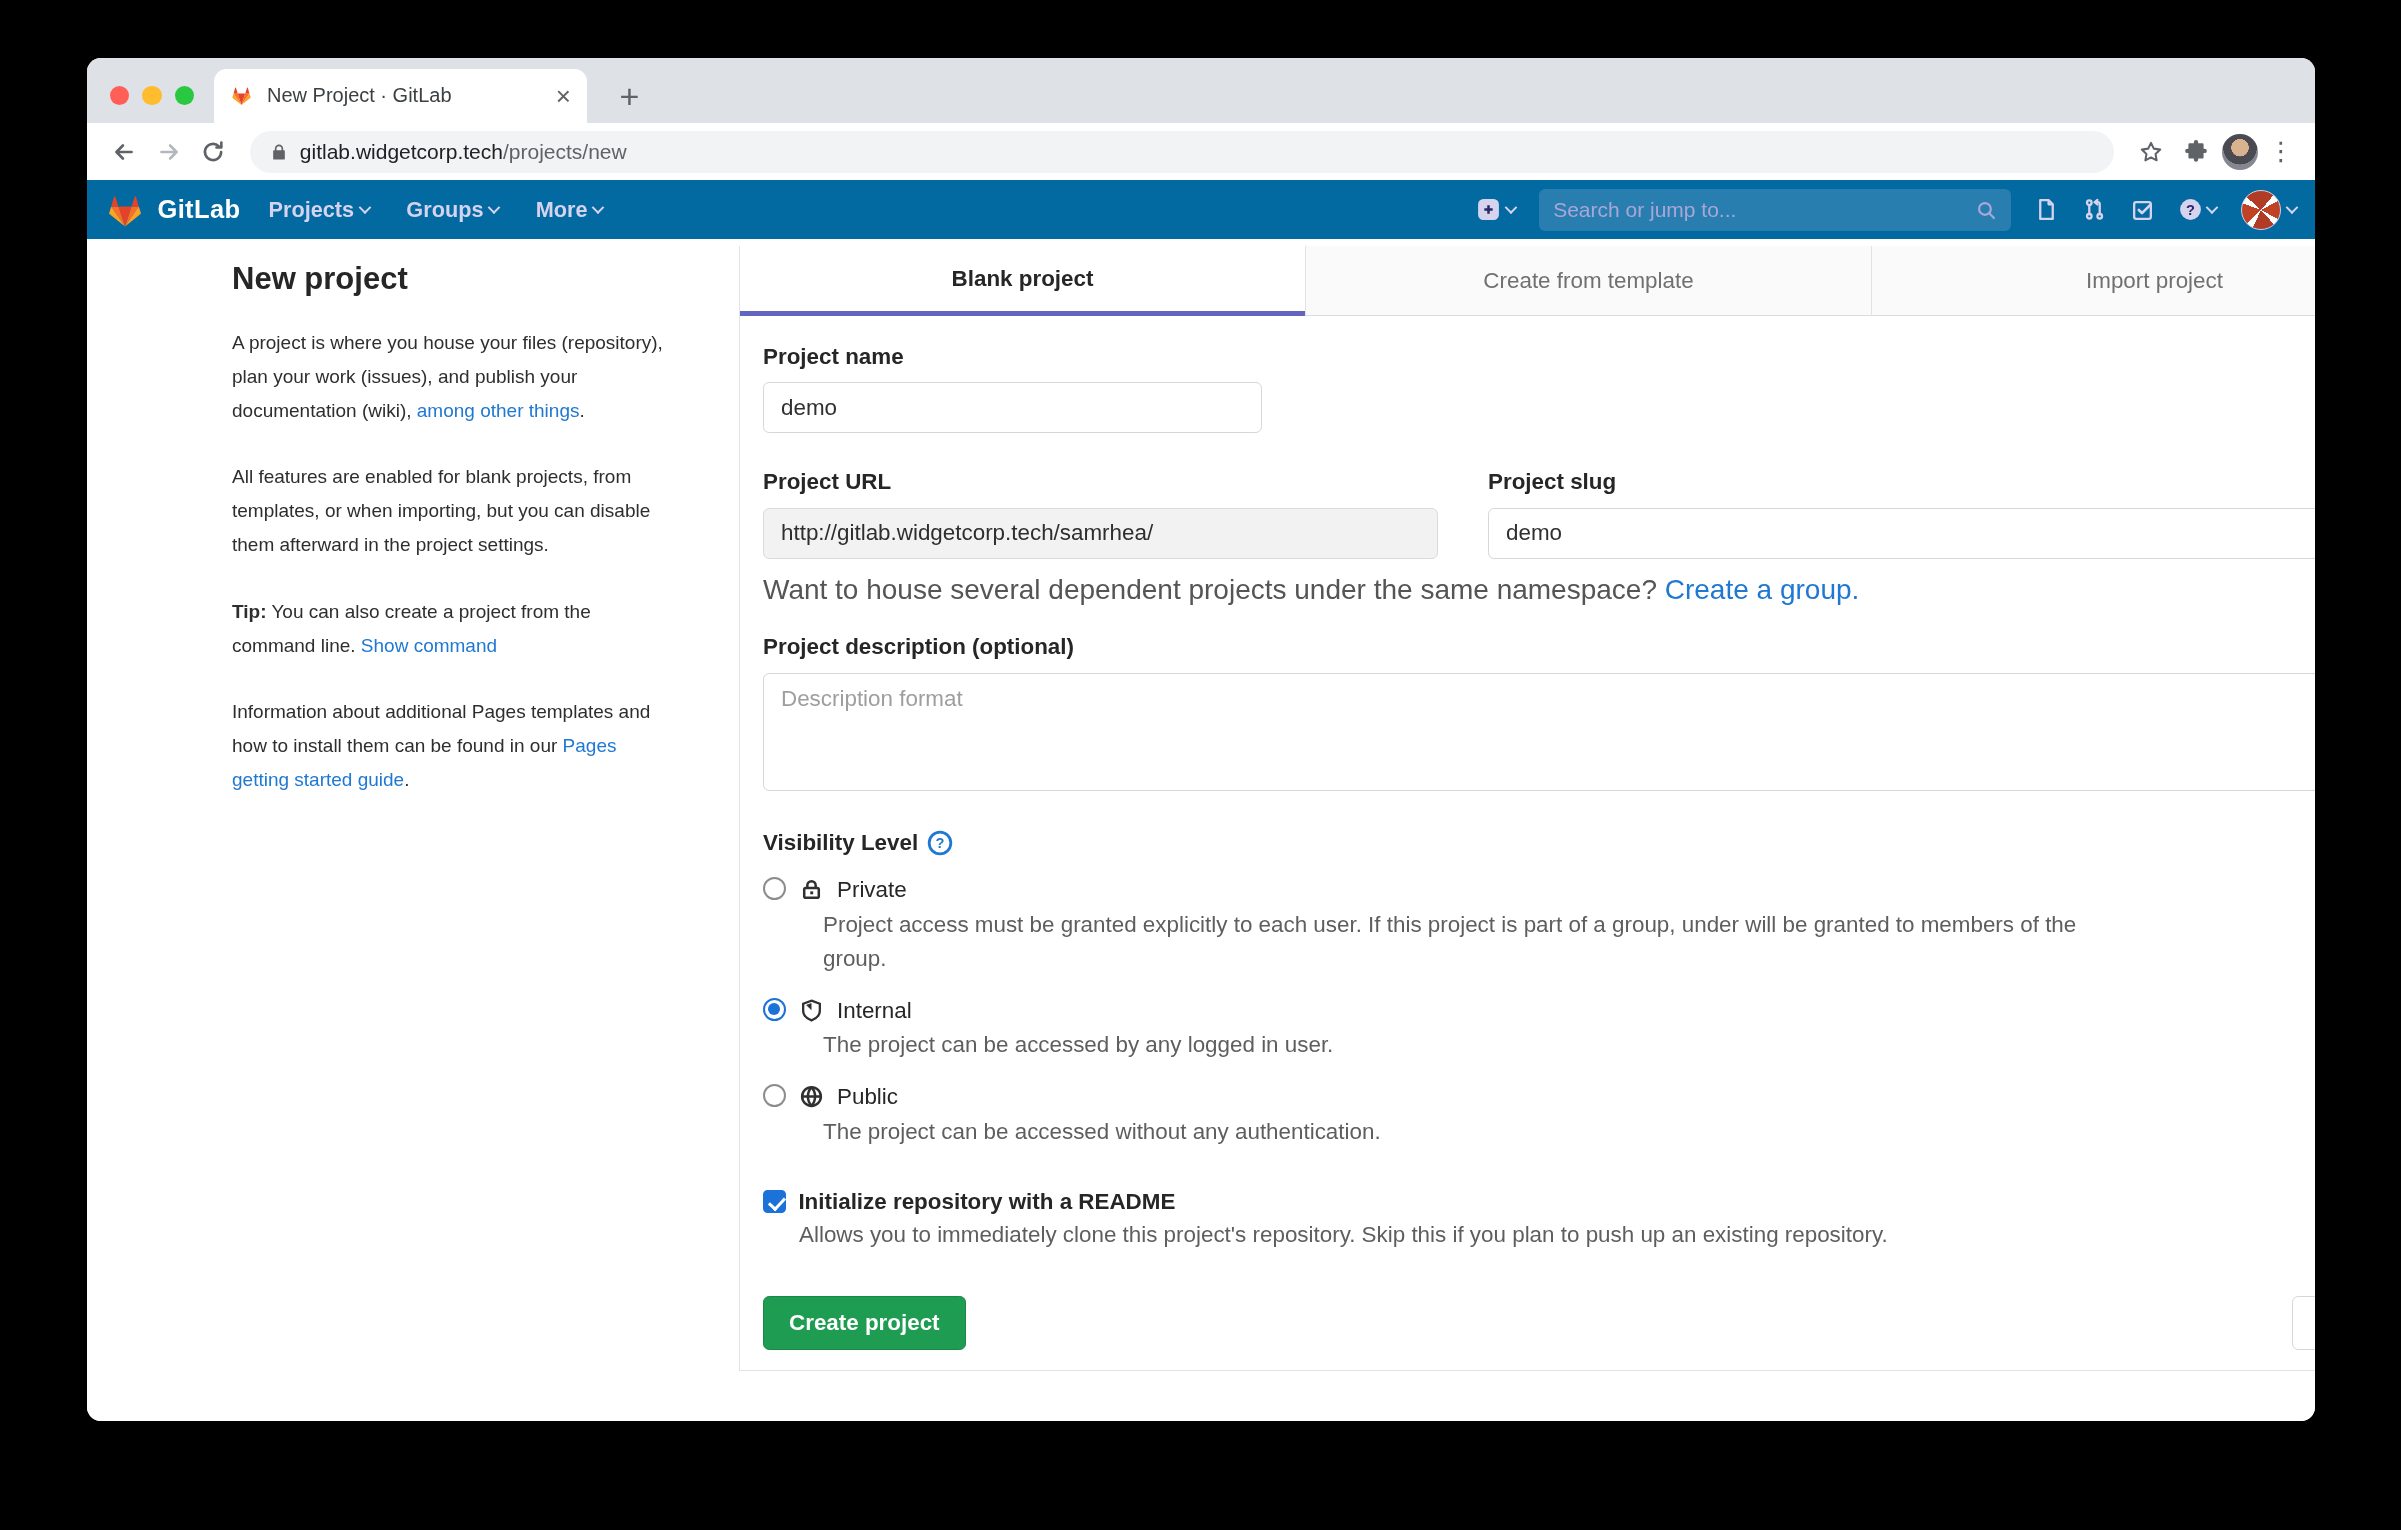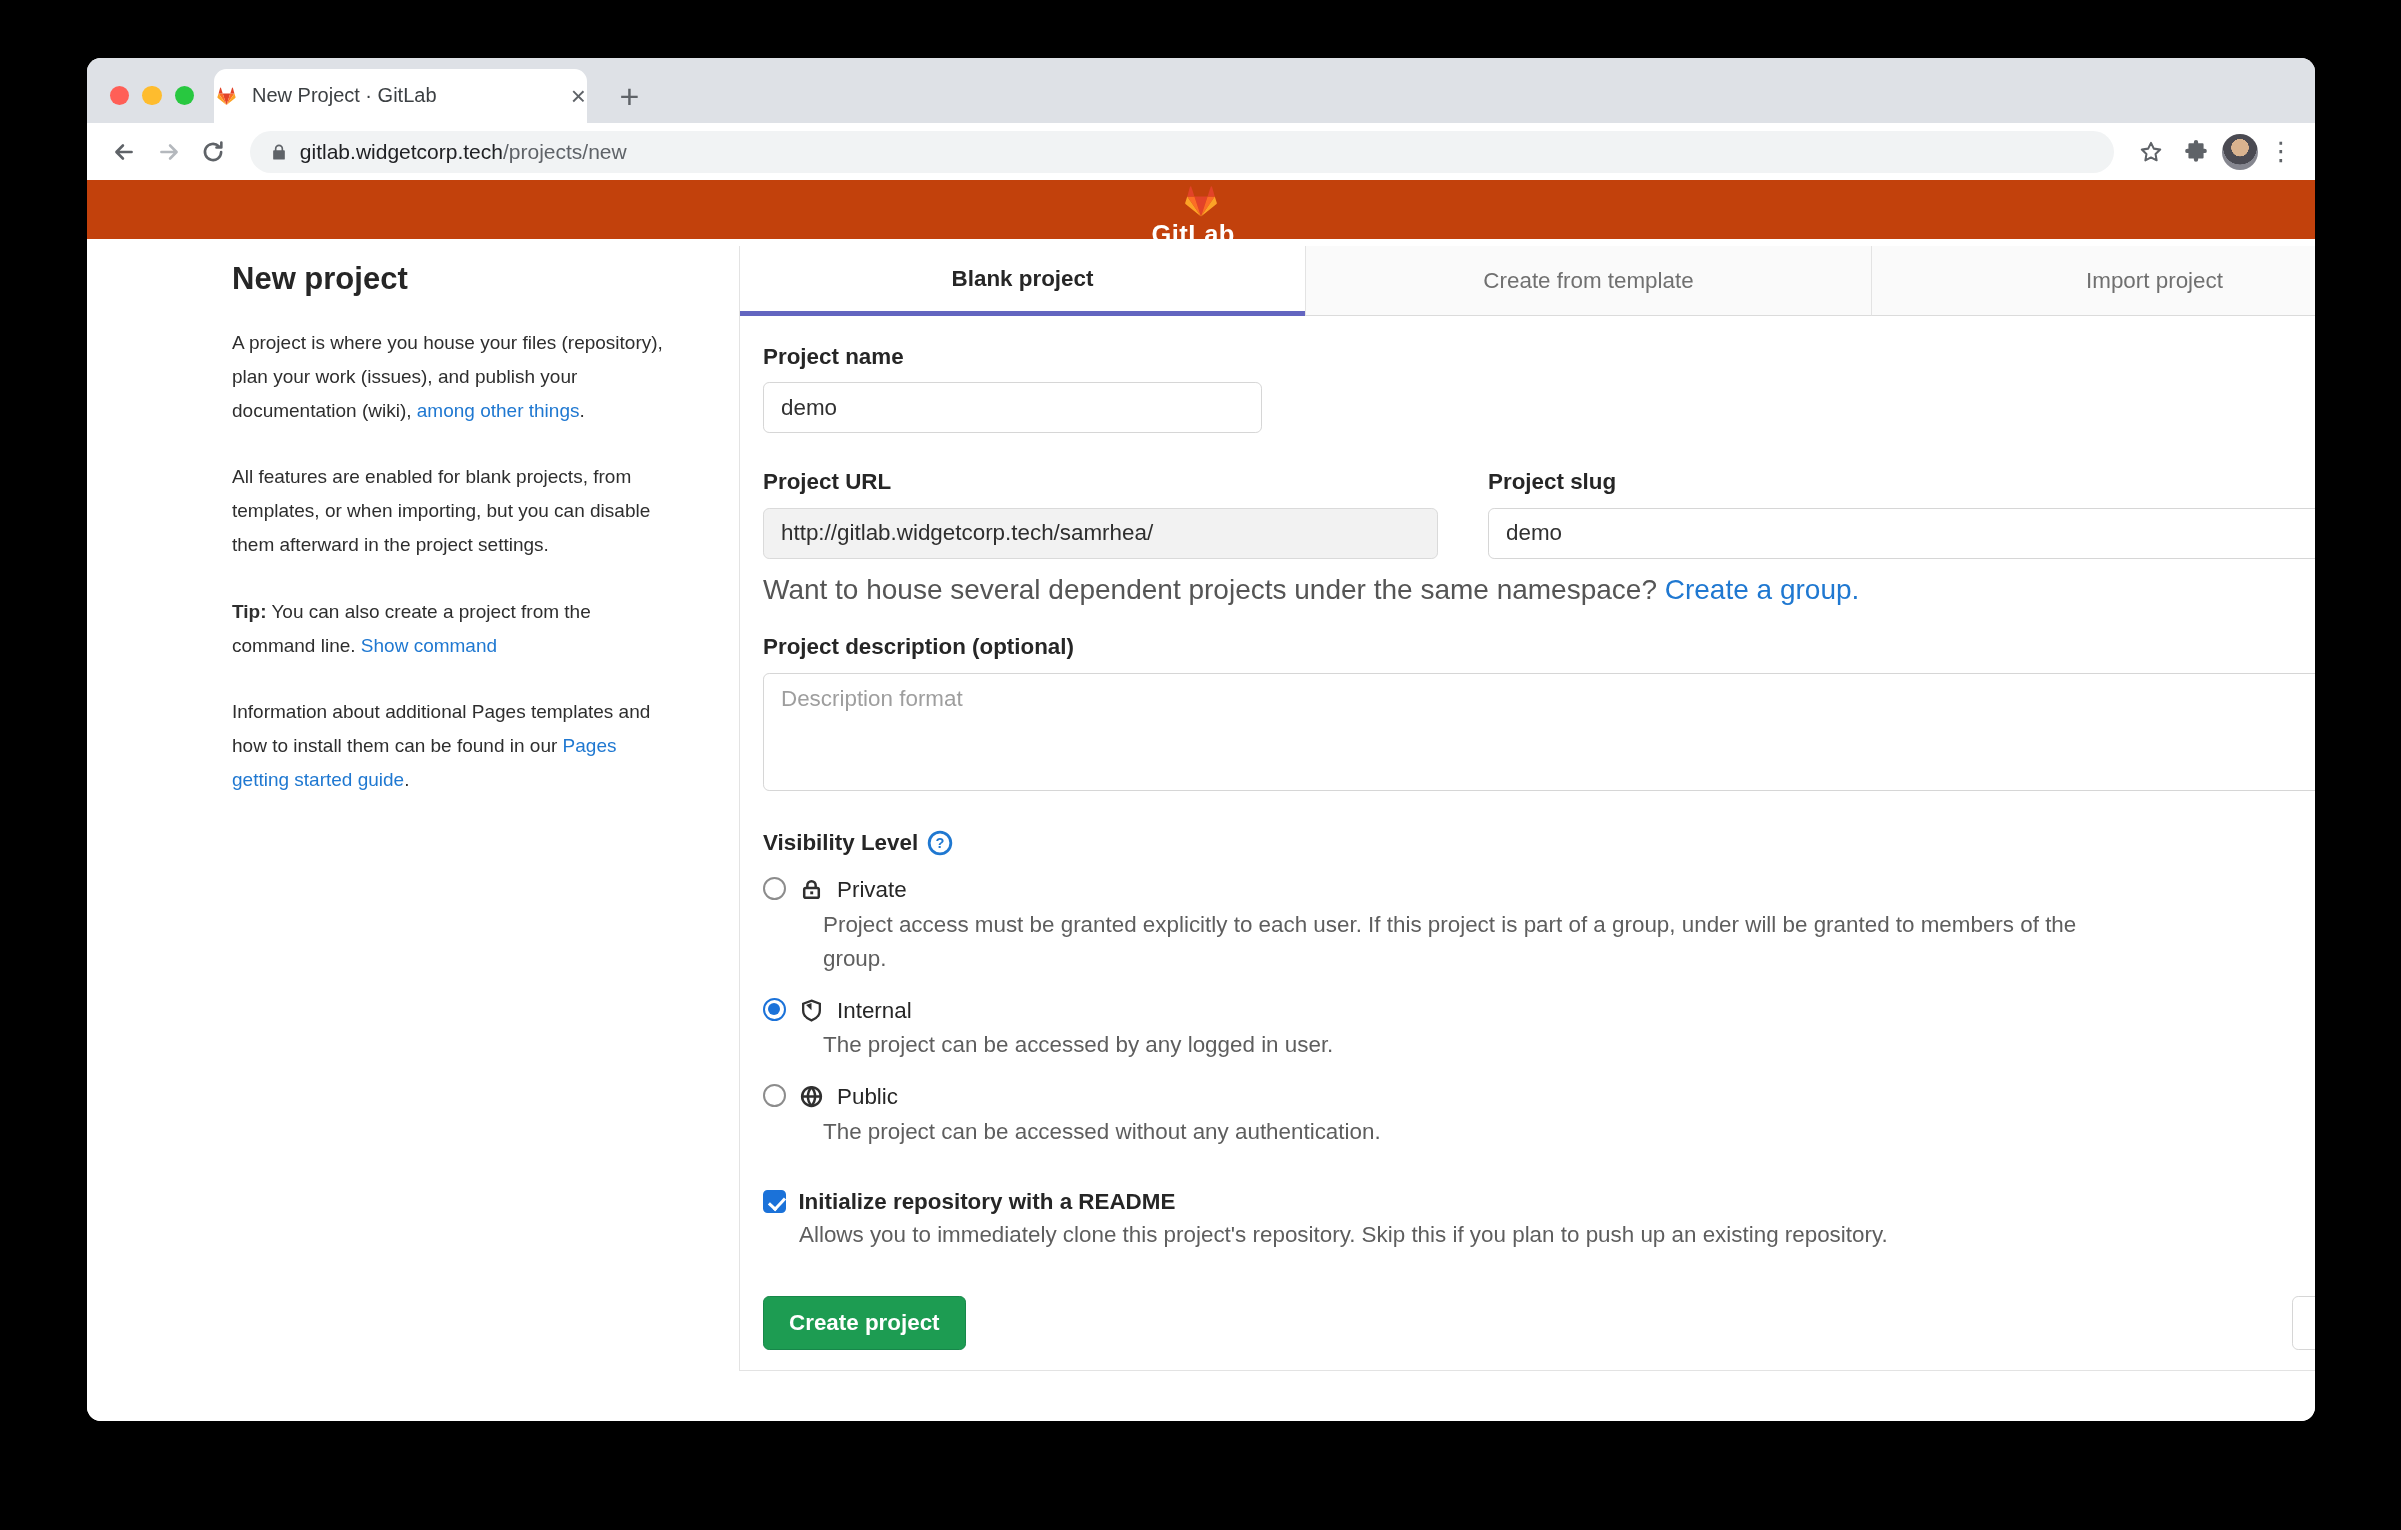--- a/index.html
+++ b/index.html
@@ -4,39 +4,39 @@
 <style>
   * { box-sizing: border-box; margin: 0; padding: 0; }
   html,body { width:2401px; height:1530px; background:#000; font-family:"Liberation Sans","DejaVu Sans",sans-serif; }
   .window { position:absolute; left:87px; top:58px; width:2228px; height:1363px; border-radius:14px; overflow:hidden; background:#fff; }
 
   
   .tabstrip { height:65px; background:#dee1e6; position:relative; }
   .traffic { position:absolute; left:23px; top:28px; display:flex; gap:13px; }
   .dot { width:19.3px; height:19.3px; border-radius:50%; }
   .dot.red{background:#ff5f57}.dot.yellow{background:#febc2e}.dot.green{background:#28c840}
-  .btab { position:absolute; left:127px; top:10.8px; width:373px; height:54px; background:#fff; border-radius:12.4px 12.4px 0 0; display:flex; align-items:center; padding:0 1px; gap:14px; }
+  .btab { position:absolute; left:127px; top:10.8px; width:373px; height:54px; background:#fff; border-radius:12.4px 12.4px 0 0; display:flex; align-items:center; padding:0 16px; gap:14px; }
   .btab-title { font-size:20px; color:#3c4043; flex:1; white-space:nowrap; overflow:hidden; }
   .btab-close { font-size:26px; color:#5f6368; line-height:1; }
   .newtab-btn { position:absolute; left:520px; top:15.5px; font-size:34px; color:#5f6368; line-height:45px; width:45px; text-align:center; }
   .favicon svg { width:23px; height:23px; display:block; }
 
   
   .toolbar { height:57px; background:#fff; display:flex; align-items:center; padding:0 18.6px; gap:7.7px; }
   .nav-ic { width:37px; height:37px; display:flex; align-items:center; justify-content:center; }
   .nav-ic svg { width:26px; height:26px; }
   .urlbar { flex:1; height:42px; margin:0 10.8px; background:#f1f3f4; border-radius:21px; display:flex; align-items:center; padding:0 18.6px; gap:10.8px; }
   .urlbar svg { width:20px; height:20px; }
   .url-text { font-size:21px; color:#202124; white-space:nowrap; }
   .url-text .path { color:#5f6368; }
   .avatar-browser { width:36px; height:36px; border-radius:50%; background:radial-gradient(circle at 50% 38%, #d9b38f 0 30%, #4a4a52 31% 58%, #85868f 59%); }
   .menu-dots { font-size:26px; color:#5f6368; width:31px; text-align:center; }
 
   
-  .gl-nav { height:59px; background:#c2410c; display:flex; align-items:center; padding:0 12px; color:#d6d3ef;flex-direction:column; }
+  .gl-nav { height:59px; background:#0369a1; display:flex; align-items:center; padding:0 18px; color:#d6d3ef; }
   .gl-logo svg { width:40px; height:40px; display:block; }
   .gl-brand { color:#fff; font-size:25.5px; font-weight:600; margin:0 28px 0 12.4px; letter-spacing:0.4px; }
   .gl-item { display:flex; align-items:center; gap:7.7px; font-size:21.7px; font-weight:600; color:#d6d3ef; margin-right:36px; }
   .chev { width:8.5px; height:8.5px; border-left:2.3px solid currentColor; border-bottom:2.3px solid currentColor; transform:rotate(-45deg) translateY(-2.3px); display:inline-block; }
   .gl-right { margin-left:auto; display:flex; align-items:center; gap:23px; }
   .gl-plus { display:flex; align-items:center; gap:6.2px; }
   .gl-plus svg { width:25px; height:25px; }
   .gl-search { width:472px; height:42px; background:rgba(255,255,255,.15); border-radius:6.2px; display:flex; align-items:center; padding:0 14px; }
   .gl-search input { flex:1; background:transparent; border:none; outline:none; font-size:21px; color:#fff; font-family:inherit; }
   .gl-search input::placeholder { color:#aaa6d8; }

